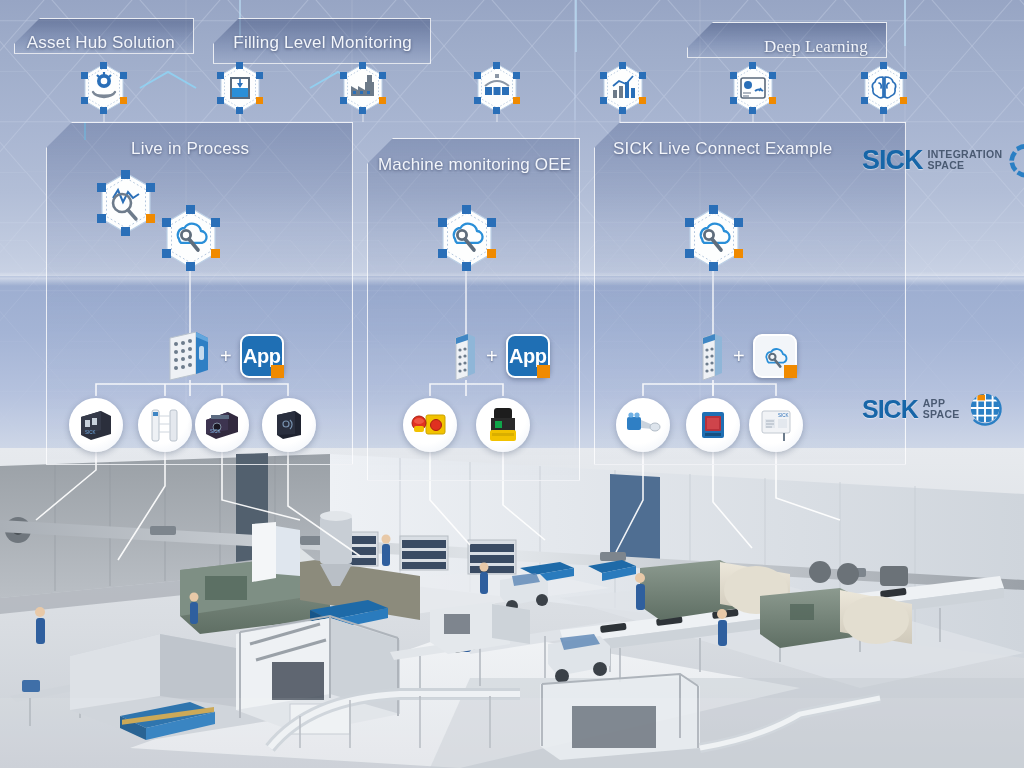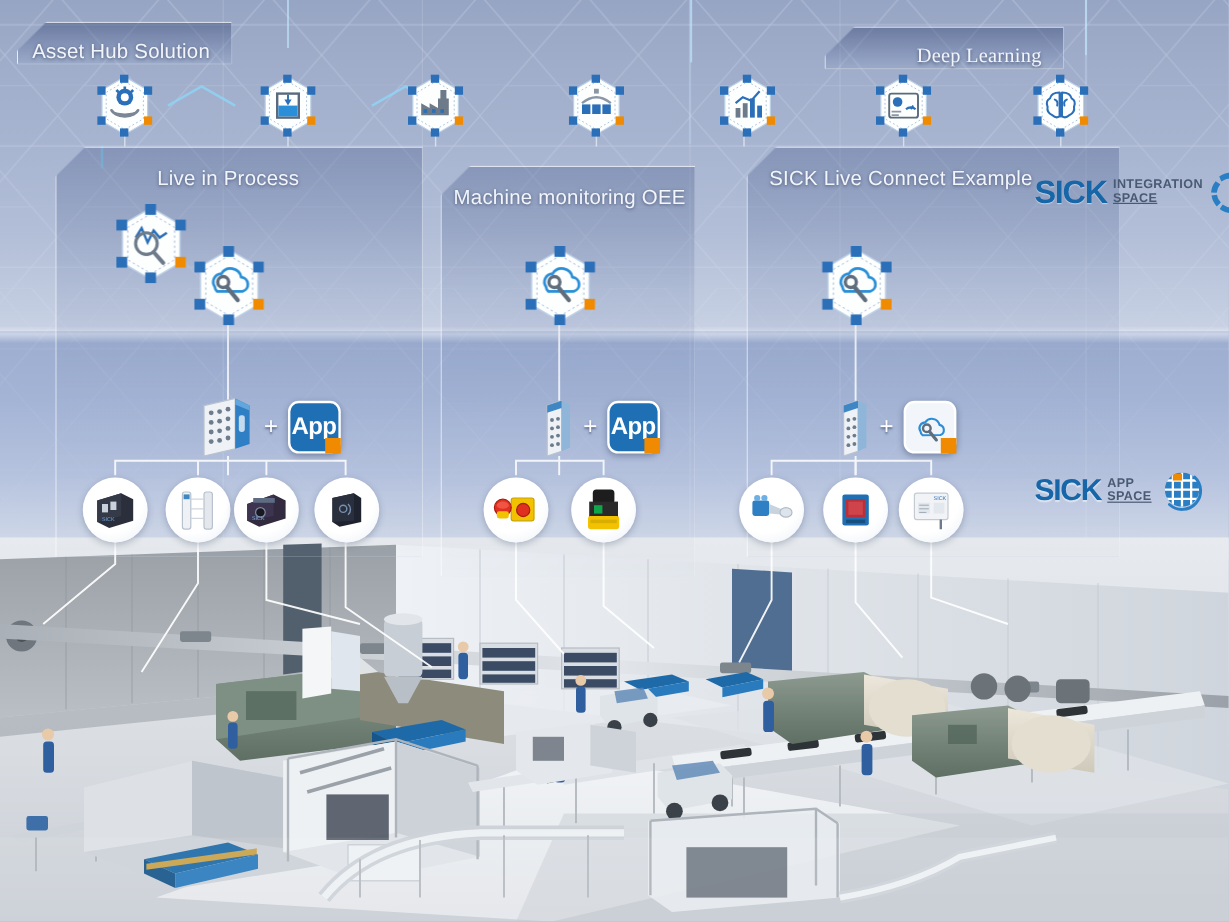--- a/index.html
+++ b/index.html
@@ -110,21 +110,21 @@
   .logo { position:absolute; display:flex; align-items:center; gap:5px; }
   .logo .word {
     font-size:27px; font-weight:bold; color:#1766a8; letter-spacing:-1px;
     font-family:"Liberation Sans", sans-serif;
     text-shadow:0 1px 1px rgba(255,255,255,.5);
   }
   .logo .sub {
     font-size:10.5px; font-weight:bold; color:#4a5a72; line-height:11px;
     letter-spacing:.3px;
   }
-  .logo .sub .l2 { display:block;text-decoration:underline; }
+  .logo .sub .l2 { display:block; }
   .logo .mark { width:40px; height:36px; }
   .logo.app .word { font-size:25px; }
 </style>
 </head>
 <body>
 
 <div id="stage">
 
   <div class="bg-sky"></div>
   <div class="bg-mid"></div>
@@ -527,20 +527,23 @@
       <path d="M497 110 L497 122"></path>
       <path d="M620 110 L620 122"></path>
       <path d="M753 110 L753 122"></path>
       <path d="M884 110 L884 122"></path>
     </g>
   </svg>
 
   <div class="panel" style="left:14px; top:18px; width:180px; height:36px;">
     <div class="panel-title">Asset Hub Solution</div>
   </div>
+  <div class="panel" style="left:213px; top:18px; width:218px; height:46px;">
+    <div class="panel-title">Filling Level Monitoring</div>
+  </div>
   <div class="panel" style="left:687px; top:22px; width:200px; height:36px;font-family:Liberation Serif, serif;">
     <div class="panel-title">Deep Learning</div>
   </div>
 
   <div class="hexnode" style="left:81px; top:62px;">
     <svg viewBox="0 0 46 52" width="46" height="52">
       <polygon points="23,2 42,13 42,39 23,50 4,39 4,13" fill="#fdfefe" stroke="#bcd0e6" stroke-width="1"></polygon>
       <polygon points="23,6 38.5,15 38.5,37 23,46 7.5,37 7.5,15" fill="none" stroke="#9fb7d4" stroke-width=".7" stroke-dasharray="1.5 2"></polygon>
       <g fill="#2a6fb8">
         <circle cx="23" cy="19" r="7"></circle>
@@ -697,21 +700,21 @@
       <rect x="39" y="35" width="7" height="7" fill="#f08a00"></rect>
     </svg>
   </div>
 
   <div class="panel tall" style="left:46px; top:122px; width:307px; height:343px;">
     <div class="panel-title" style="right:auto; left:84px;">Live in Process</div>
   </div>
   <div class="panel tall" style="left:367px; top:138px; width:213px; height:343px;">
     <div class="panel-title" style="right:auto; left:10px;">Machine monitoring OEE</div>
   </div>
-  <div class="panel tall" style="left:594px; top:122px; width:312px; height:343px;margin-left:28px;">
+  <div class="panel tall" style="left:594px; top:122px; width:312px; height:343px;">
     <div class="panel-title" style="right:auto; left:18px;">SICK Live Connect Example</div>
   </div>
 
   <div class="hexnode big" style="left:97px; top:170px;">
     <svg viewBox="0 0 58 66" width="58" height="66">
       <polygon points="29,3 53,17 53,49 29,63 5,49 5,17" fill="#fdfefe" stroke="#bcd0e6" stroke-width="1.2"></polygon>
       <polygon points="29,8 48.5,19.5 48.5,46.5 29,58 9.5,46.5 9.5,19.5" fill="none" stroke="#9fb7d4" stroke-width=".8" stroke-dasharray="1.8 2.4"></polygon>
       <polyline points="16,28 21,20 26,32 31,22 36,28 42,24" fill="none" stroke="#2a6fb8" stroke-width="2"></polyline>
       <circle cx="25" cy="33" r="9" fill="none" stroke="#6d7b8b" stroke-width="2.6"></circle>
       <line x1="31" y1="40" x2="39" y2="49" stroke="#6d7b8b" stroke-width="3.4" stroke-linecap="round"></line>

